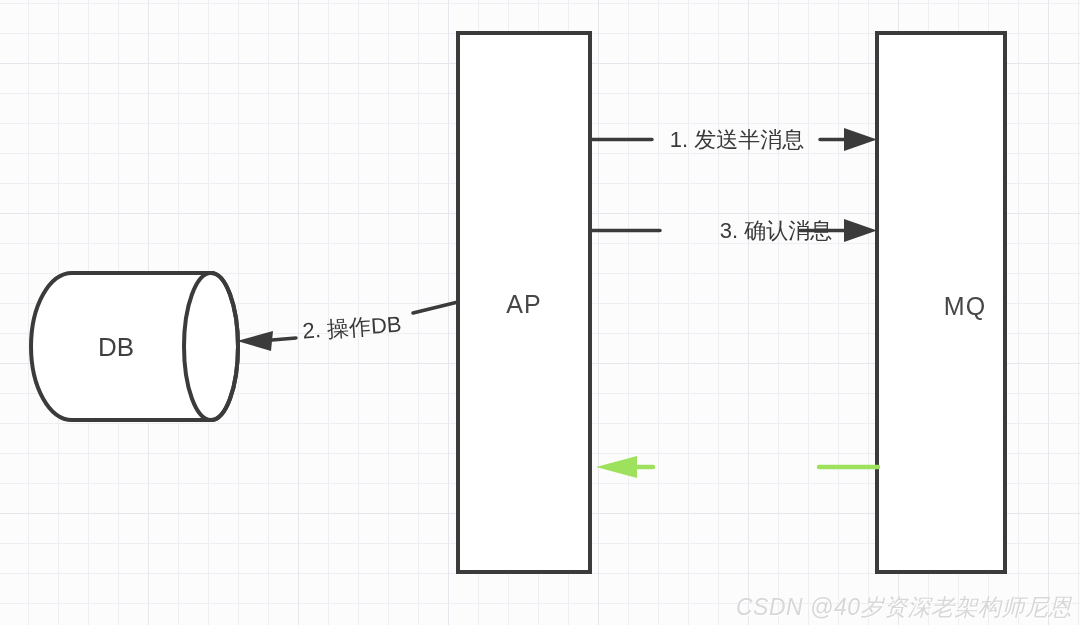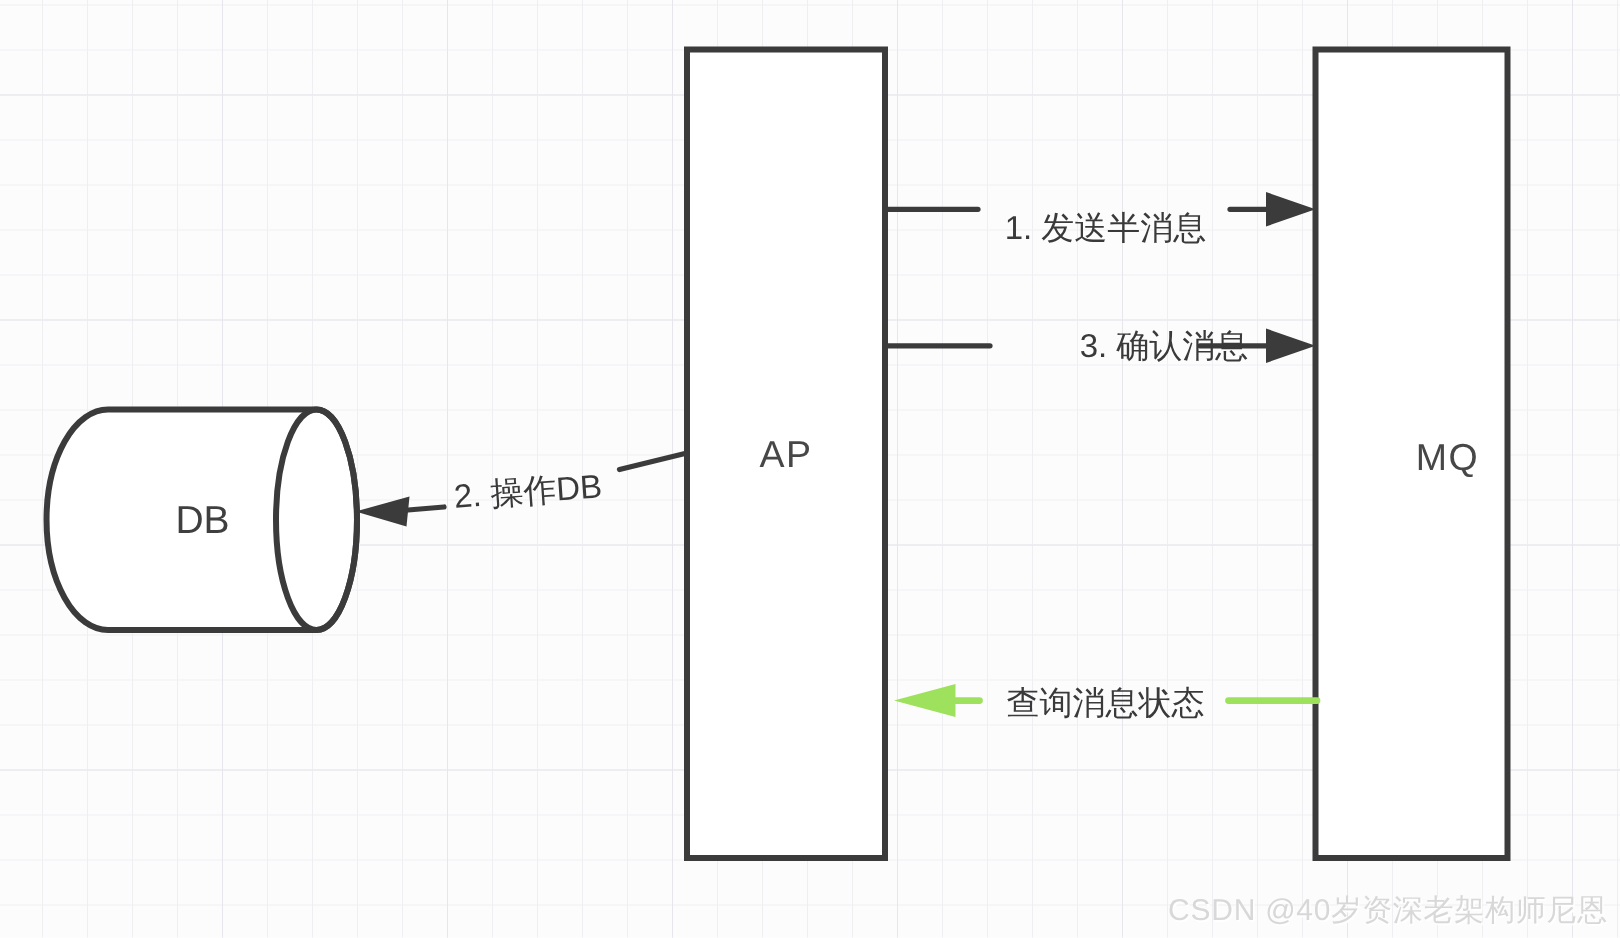--- a/index.html
+++ b/index.html
@@ -75,25 +75,26 @@
     color: #3a3a3a;
   }
   .edge-label.tilted {
     transform: translate(-50%, -50%) rotate(-4deg);
   }
   .watermark {
     position: absolute;
     left: 1072px;
     top: 607px;
     transform: translate(-100%, -50%);
-    font-size: 20px;
+    font-size: 23px;
     letter-spacing: 0.5px;
     color: #d8d8d8;
     text-shadow: 1px 1px 0 #ffffff;
     white-space: nowrap;
+    font-style: italic;
   }
 </style>
 </head>
 <body>
 
 <div class="canvas">
 
   <svg class="diagram" viewBox="0 0 1080 625">
 
     <g>
@@ -119,24 +120,23 @@
       <path class="edge-line" d="M 458 302 L 413 313 M 296 338 L 272 340"></path>
       <polygon class="head" points="237,341 273,331 271,351"></polygon>
     </g>
 
     <g>
       <path class="edge-line green" d="M 634 467 H 653 M 819 467 H 878"></path>
       <polygon class="head green" points="596,467 637,456 637,478"></polygon>
     </g>
   </svg>
 
-  <div class="label db-label" style="left:116px; top:347px;margin-left:19px;">DB</div>
+  <div class="label db-label" style="left:116px; top:347px;">DB</div>
   <div class="label node-label" style="left:524px; top:304px;">AP</div>
   <div class="label node-label" style="left:965px; top:306px;">MQ</div>
 
-  <div class="label edge-label" style="left:737px; top:152px;text-align:center;">1. 发送半消息</div>
+  <div class="label edge-label" style="left:737px; top:140px;text-align:center;">1. 发送半消息</div>
   <div class="label edge-label tilted" style="left:352px; top:328px;">2. 操作DB</div>
   <div class="label edge-label" style="left:733px; top:231px;margin-left:43px;">3. 确认消息</div>
-  <div class="label edge-label" style="left:737px; top:469px;">查询消息状态</div>
 
   <div class="watermark">CSDN @40岁资深老架构师尼恩</div>
 
 </div>
 
 </body></html>

